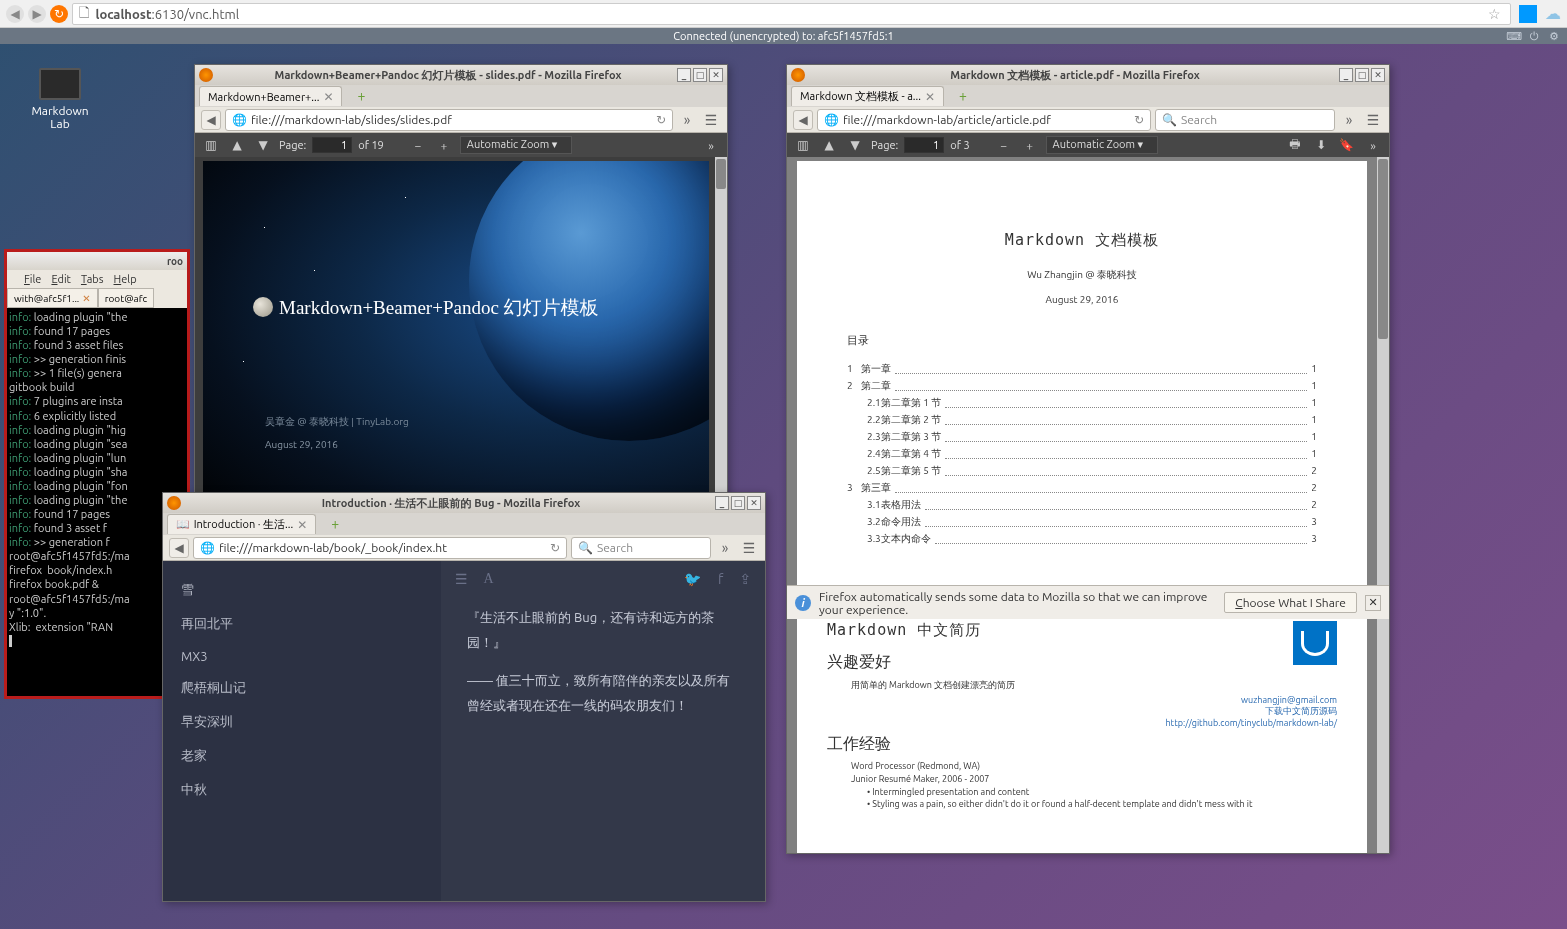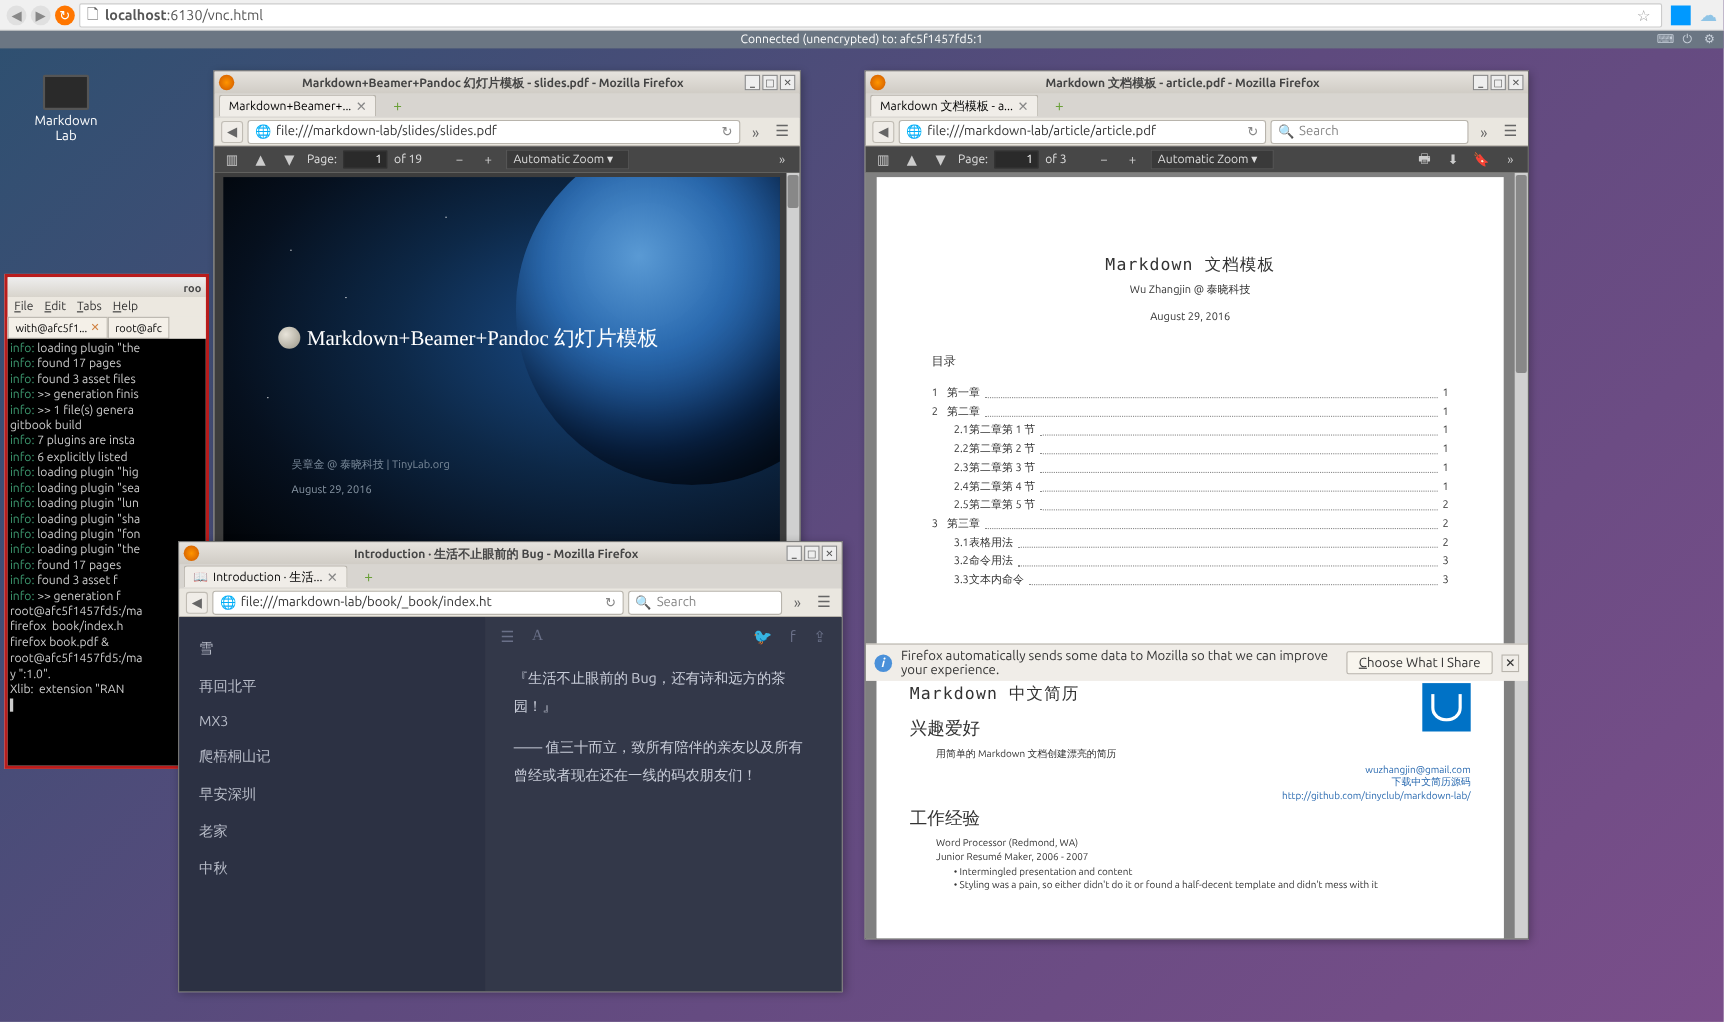--- a/index.html
+++ b/index.html
@@ -59,21 +59,21 @@
 .slide-page { position: absolute; left: 8px; right: 18px; top: 4px; bottom: 8px; background: radial-gradient(ellipse at 70% 40%, #1a4e8c 0%, #0d2847 40%, #06101e 70%, #000 100%); color: #fff; overflow: hidden; }
 .slide-earth { position: absolute; right: -80px; top: -40px; width: 320px; height: 320px; border-radius: 50%; background: radial-gradient(circle at 35% 35%, #5a9ad4 0%, #2a6ab0 30%, #0f3a75 60%, #041830 100%); box-shadow: inset -40px -40px 80px rgba(0,0,0,.8); }
 .slide-moon { position: absolute; left: 50px; top: 136px; width: 20px; height: 20px; border-radius: 50%; background: radial-gradient(circle at 35% 35%, #e8e4da, #9a9688); }
 .slide-title { position: absolute; left: 76px; top: 134px; font-size: 19px; font-family: serif; }
 .slide-sub { position: absolute; left: 62px; top: 254px; font-size: 10px; color: #7a8a9a; }
 .slide-date { position: absolute; left: 62px; top: 278px; font-size: 10px; color: #8a98a6; }
 .star { position: absolute; width: 1px; height: 1px; background: #fff; }
 
 
 .article-page { position: absolute; left: 10px; right: 22px; top: 4px; bottom: 0; background: #fff; color: #333; font-family: serif; padding: 70px 50px 20px; font-size: 11px; }
-.article-title { text-align: center; font-size: 15px; margin-bottom: 6px; font-family: monospace; letter-spacing: 1px; }
+.article-title { text-align: center; font-size: 15px; margin-bottom: 18px; font-family: monospace; letter-spacing: 1px; }
 .article-author { text-align: center; font-size: 10px; margin-bottom: 12px; }
 .article-date { text-align: center; font-size: 10px; margin-bottom: 28px; }
 .article-toc-head { font-size: 11px; margin-bottom: 12px; }
 .toc-row { display: flex; font-size: 10px; line-height: 1.7; }
 .toc-num { width: 14px; }
 .toc-sub { padding-left: 20px; }
 .toc-line { flex: 1; border-bottom: 1px dotted #888; margin: 0 4px 3px; }
 .toc-pg { }
 
 
@@ -91,21 +91,21 @@
 .gitbook-side { width: 278px; background: #2c3143; padding: 12px 0; }
 .gitbook-side-item { padding: 8px 18px; color: #b8bcc8; font-size: 13px; cursor: pointer; }
 .gitbook-main { flex: 1; background: #333849; padding: 0; position: relative; }
 .gitbook-toolbar { height: 36px; display: flex; align-items: center; padding: 0 14px; gap: 16px; color: #6a7088; font-size: 14px; }
 .gitbook-toolbar .spacer { flex: 1; }
 .gitbook-content { padding: 8px 26px; color: #c8ccd8; font-size: 13px; line-height: 1.9; }
 
 
 .term-window { position: absolute; top: 205px; left: 4px; width: 186px; height: 450px; background: #ece8e0; border: 3px solid #b91c1c; display: flex; flex-direction: column; font-size: 11px; }
 .term-title { background: linear-gradient(#eee, #d8d4cc); height: 18px; display: flex; align-items: center; padding: 0 4px; font-size: 10px; color: #444; justify-content: flex-end; font-weight: bold; }
-.term-menu { background: #ece8e0; height: 18px; display: flex; align-items: center; padding: 0 6px; gap: 10px; font-size: 11px; color: #333; }
+.term-menu { background: #ece8e0; height: 18px; display: flex; align-items: center; padding: 0 17px; gap: 10px; font-size: 11px; color: #333; }
 .term-menu span u { text-decoration: underline; }
 .term-tabs { display: flex; height: 20px; background: #ece8e0; font-size: 10px; }
 .term-tab { border: 1px solid #b8b4ac; padding: 2px 6px; background: #f4f0e8; display: flex; align-items: center; gap: 3px; }
 .term-tab .tc { color: #d08040; font-size: 10px; }
 .term-body { flex: 1; background: #000; color: #ccc; font-family: monospace; font-size: 11px; padding: 2px; overflow: hidden; line-height: 1.28; white-space: pre; }
 .term-info { color: #3d9970; }
 .term-cursor { background: #ccc; color: #000; }
 
 
 .ff-notif { position: absolute; bottom: 0; left: 0; right: 0; height: 34px; background: #f0ede8; border-top: 1px solid #b8b4ac; display: flex; align-items: center; padding: 0 8px; font-size: 12px; gap: 8px; color: #333; }

